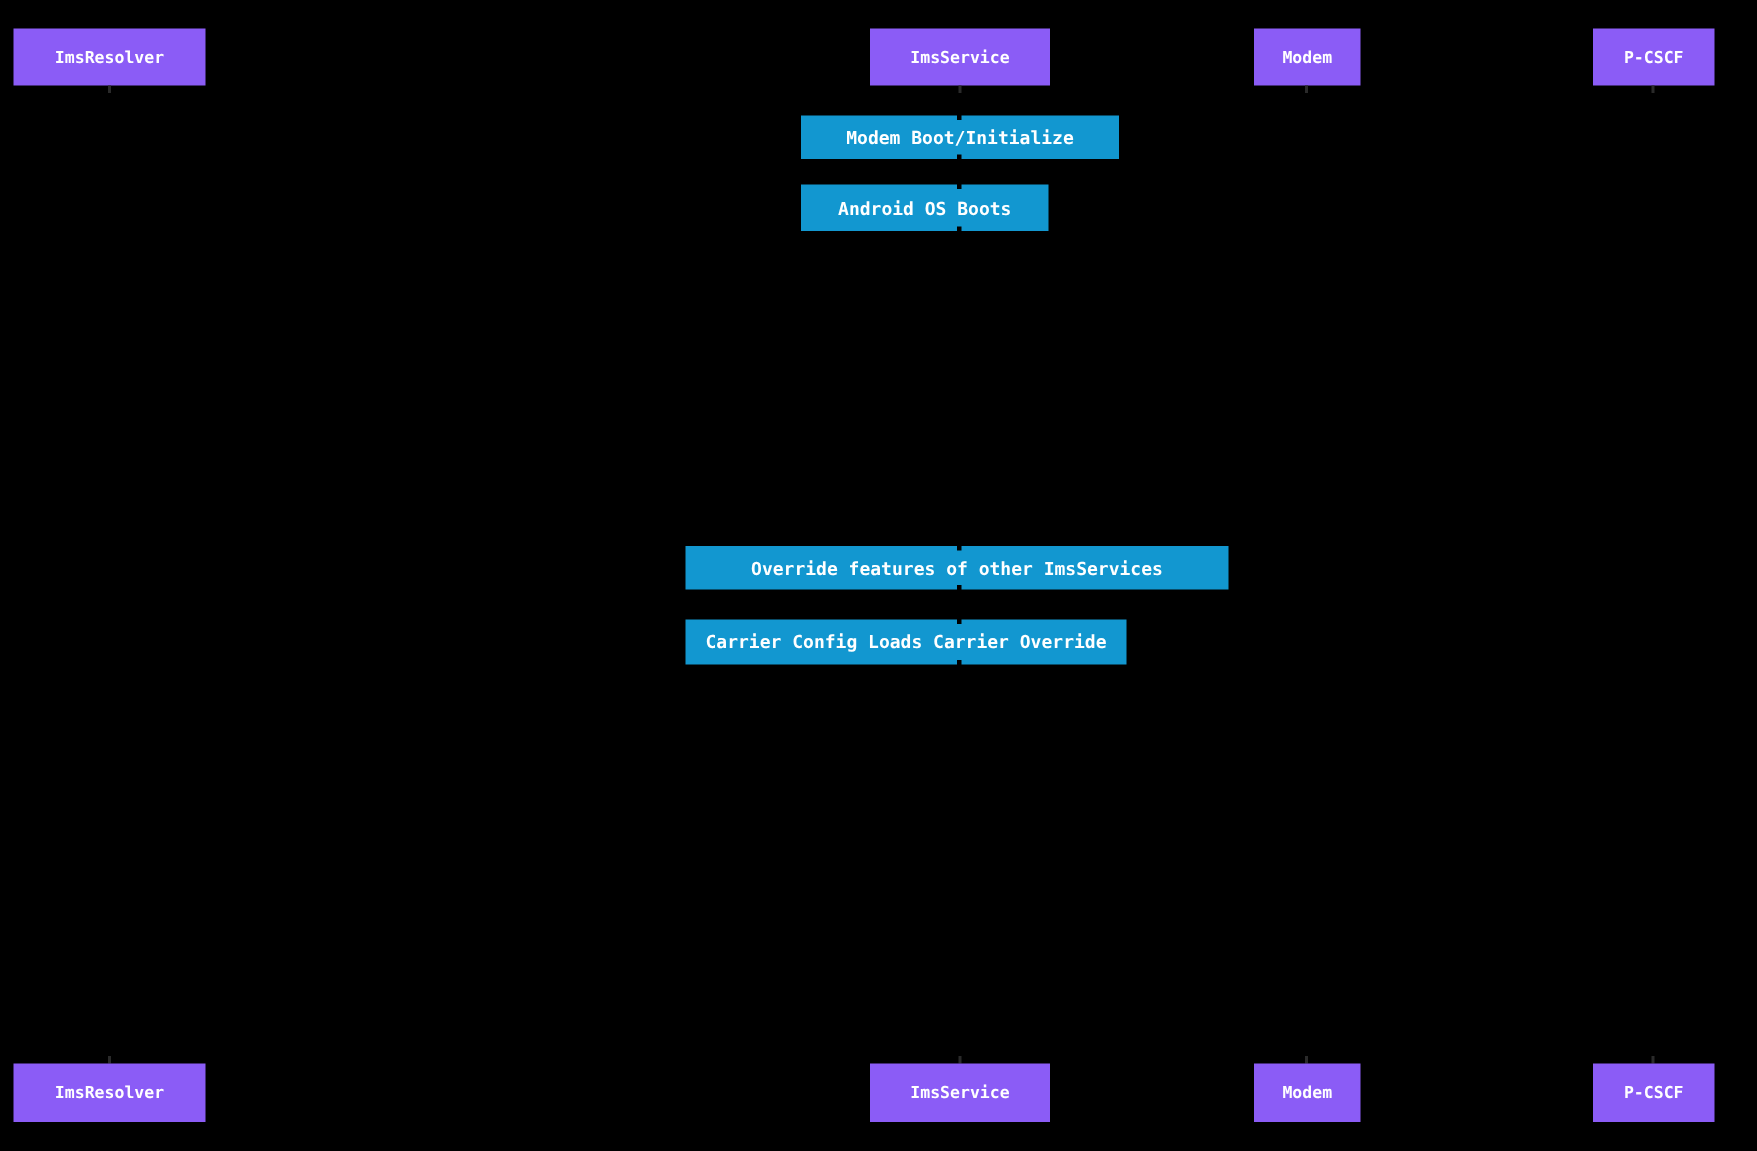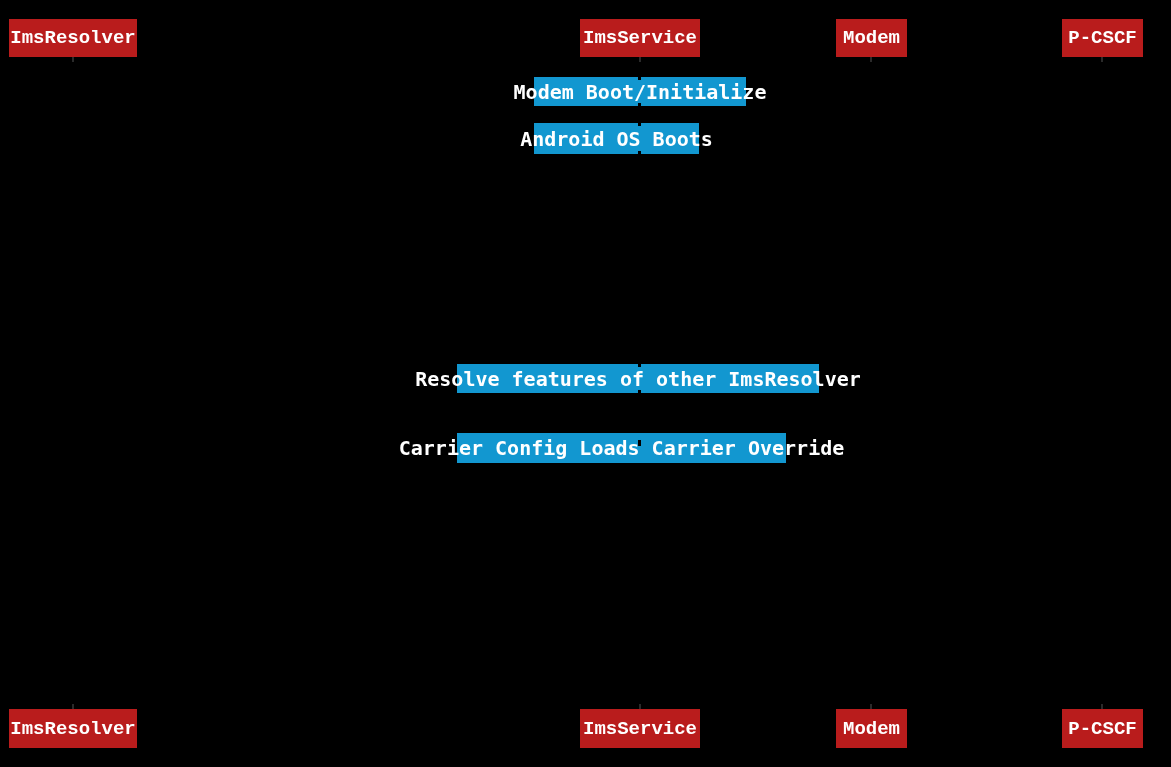--- a/index.html
+++ b/index.html
@@ -11,36 +11,35 @@
     position: relative;
     width: 1171px;
     height: 767px;
     background: #000000;
     overflow: hidden;
     font-family: "DejaVu Sans Mono", "Liberation Mono", monospace;
   }
   .participant {
     position: absolute;
     height: 38px;
-    background: #b91c1c;
+    background: #8b5cf6;
     color: #ffffff;
-    font-size: 19px;
+    font-size: 11px;
     font-weight: bold;
     display: flex;
     align-items: center;
     justify-content: center;
     white-space: nowrap;
     box-sizing: border-box;
-    font-family: Liberation Mono, monospace;
   }
   .note {
     position: absolute;
     background: #1297d0;
     color: #ffffff;
-    font-size: 20px;
+    font-size: 12px;
     font-weight: bold;
     display: flex;
     align-items: center;
     justify-content: center;
     white-space: nowrap;
     box-sizing: border-box;
   }
   .lifeline {
     position: absolute;
     width: 0;
@@ -72,22 +71,22 @@
   <div class="participant" style="left:836px; top:19px; width:71px;">Modem</div>
   <div class="participant" style="left:1062px; top:19px; width:81px;">P-CSCF</div>
 
   <div class="tick" style="left:72px; top:57px; height:5px;"></div>
   <div class="tick" style="left:639px; top:57px; height:5px;"></div>
   <div class="tick" style="left:870px; top:57px; height:5px;"></div>
   <div class="tick" style="left:1101px; top:57px; height:5px;"></div>
 
   <div class="note" style="left:534px; top:77px; width:212px; height:29px;">Modem Boot/Initialize</div>
   <div class="note" style="left:534px; top:123px; width:165px; height:31px;">Android OS Boots</div>
-  <div class="note" style="left:457px; top:364px; width:362px; height:29px;">Resolve features of other ImsResolver</div>
-  <div class="note" style="left:457px; top:433px; width:329px; height:30px;">Carrier Config Loads Carrier Override</div>
+  <div class="note" style="left:457px; top:364px; width:362px; height:29px;">Override features of other ImsServices</div>
+  <div class="note" style="left:457px; top:413px; width:294px; height:30px;">Carrier Config Loads Carrier Override</div>
 
   <div class="notch" style="left:638px; top:75px; height:5px;"></div>
   <div class="notch" style="left:638px; top:103px; height:6px;"></div>
   <div class="notch" style="left:638px; top:121px; height:5px;"></div>
   <div class="notch" style="left:638px; top:151px; height:6px;"></div>
   <div class="notch" style="left:638px; top:362px; height:5px;"></div>
   <div class="notch" style="left:638px; top:390px; height:6px;"></div>
   <div class="notch" style="left:638px; top:411px; height:5px;"></div>
   <div class="notch" style="left:638px; top:440px; height:6px;"></div>
 

